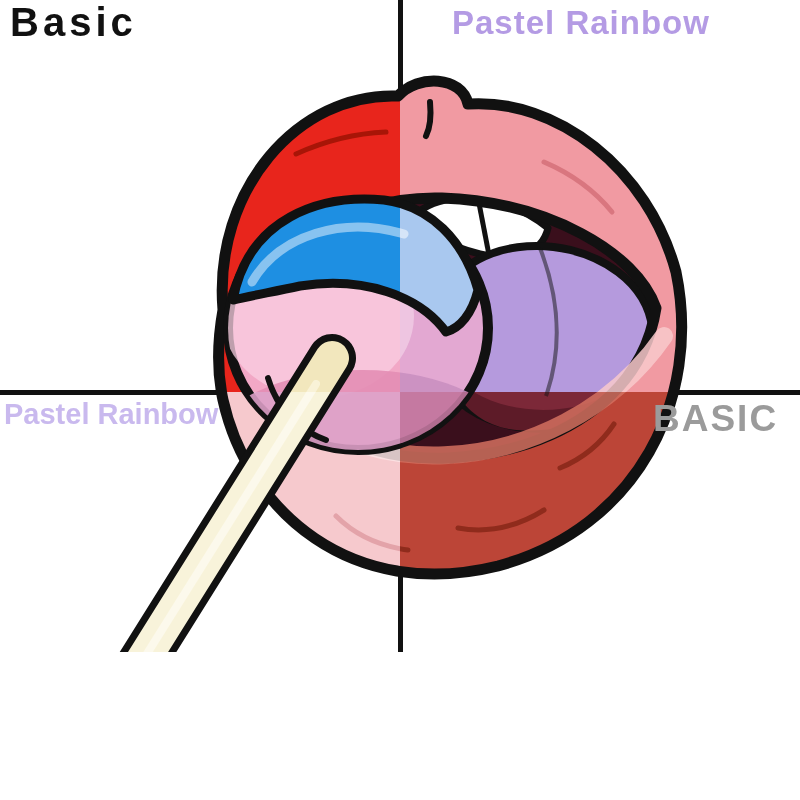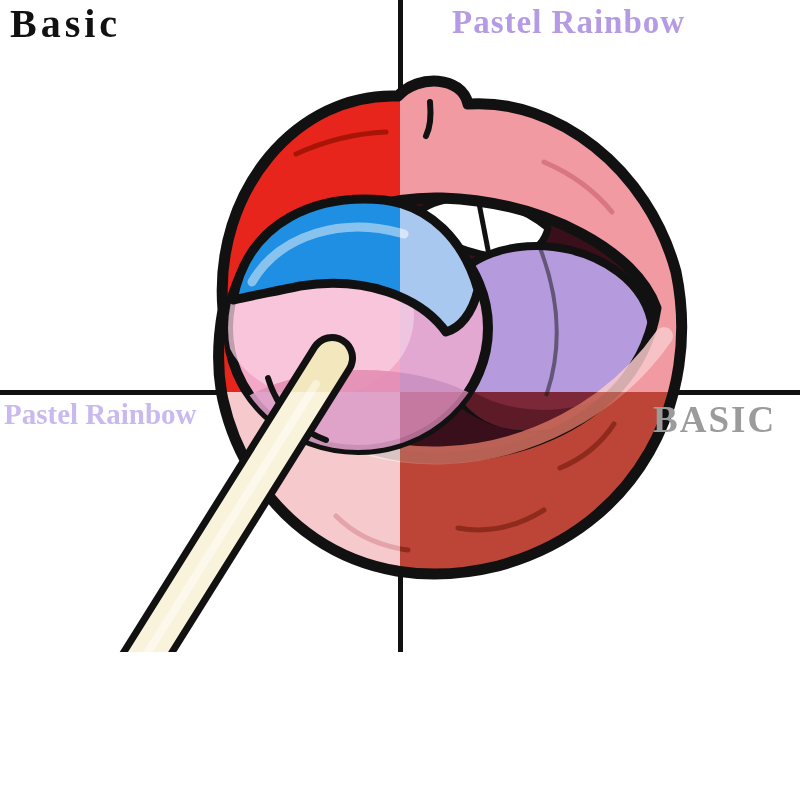--- a/index.html
+++ b/index.html
@@ -1,18 +1,18 @@
 <!DOCTYPE html>
 <html><head>
 <meta charset="utf-8">
 <style>
   html,body{margin:0;padding:0;background:#ffffff;}
   .artboard{
     position:relative;width:800px;height:652px;background:#ffffff;
-    overflow:hidden;font-family:Liberation Serif, serif;
+    overflow:hidden;font-family:Liberation Sans, sans-serif;
   }
   .divider{position:absolute;z-index:1;}
   .divider.v{left:398px;top:0;width:5px;height:800px;}
   .divider.h{left:0;top:390px;width:800px;height:5px;}
   svg.art{position:absolute;left:0;top:0;width:800px;height:800px;z-index:2;}
   .label{position:absolute;z-index:3;font-weight:bold;white-space:nowrap;}
   .label-tl{left:10px;top:0px;font-size:40px;letter-spacing:4px;}
   .label-tr{left:452px;top:4px;font-size:33px;letter-spacing:1px;}
   .label-bl{left:4px;top:398px;font-size:29px;letter-spacing:0px;}
   .label-br{left:653px;top:398px;font-size:37px;letter-spacing:2px;}

